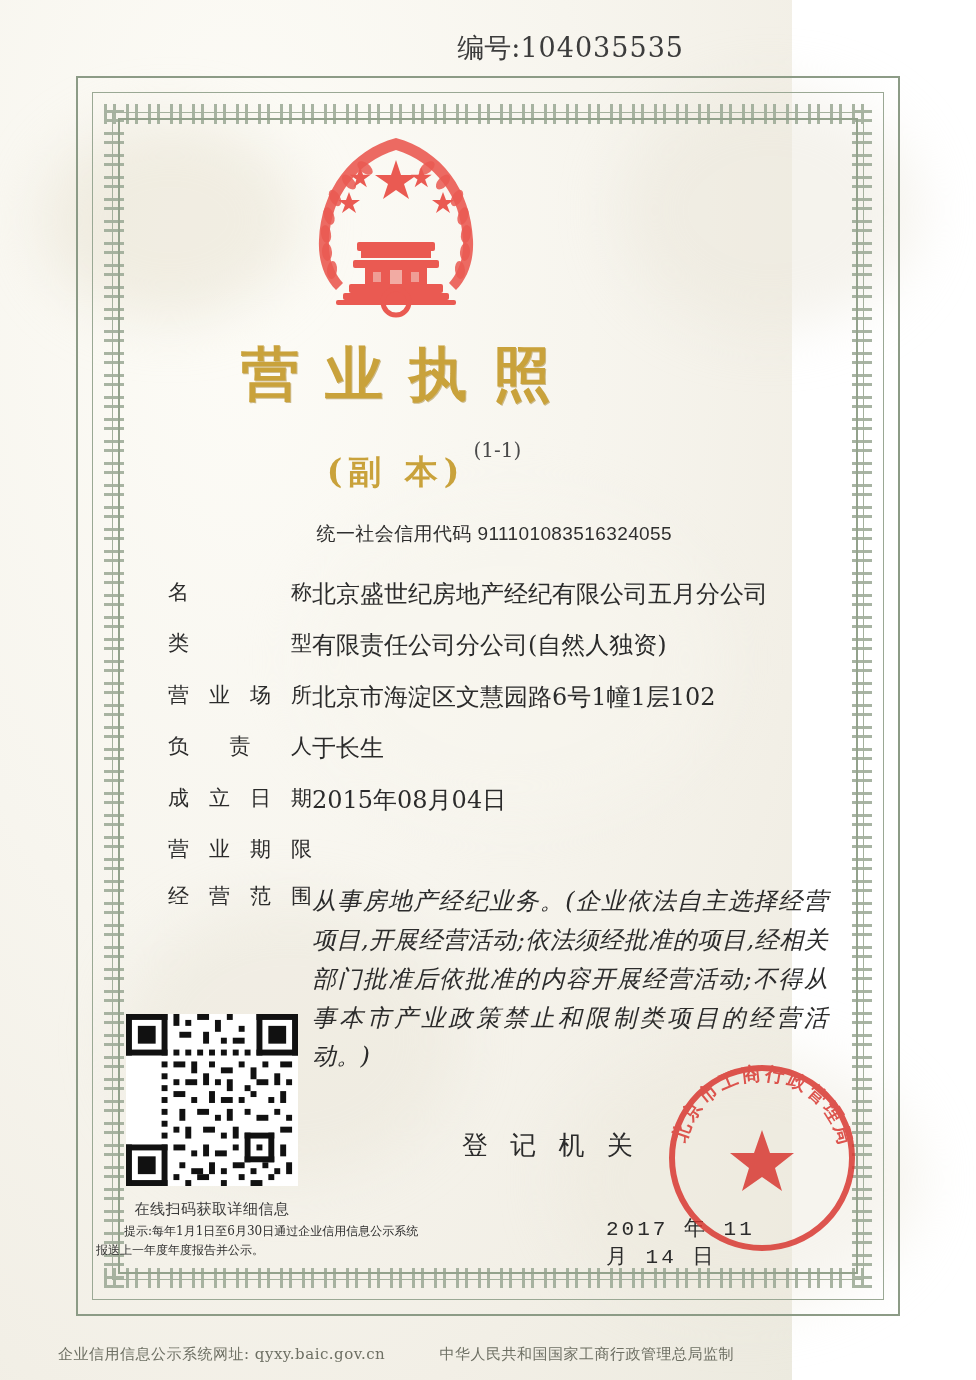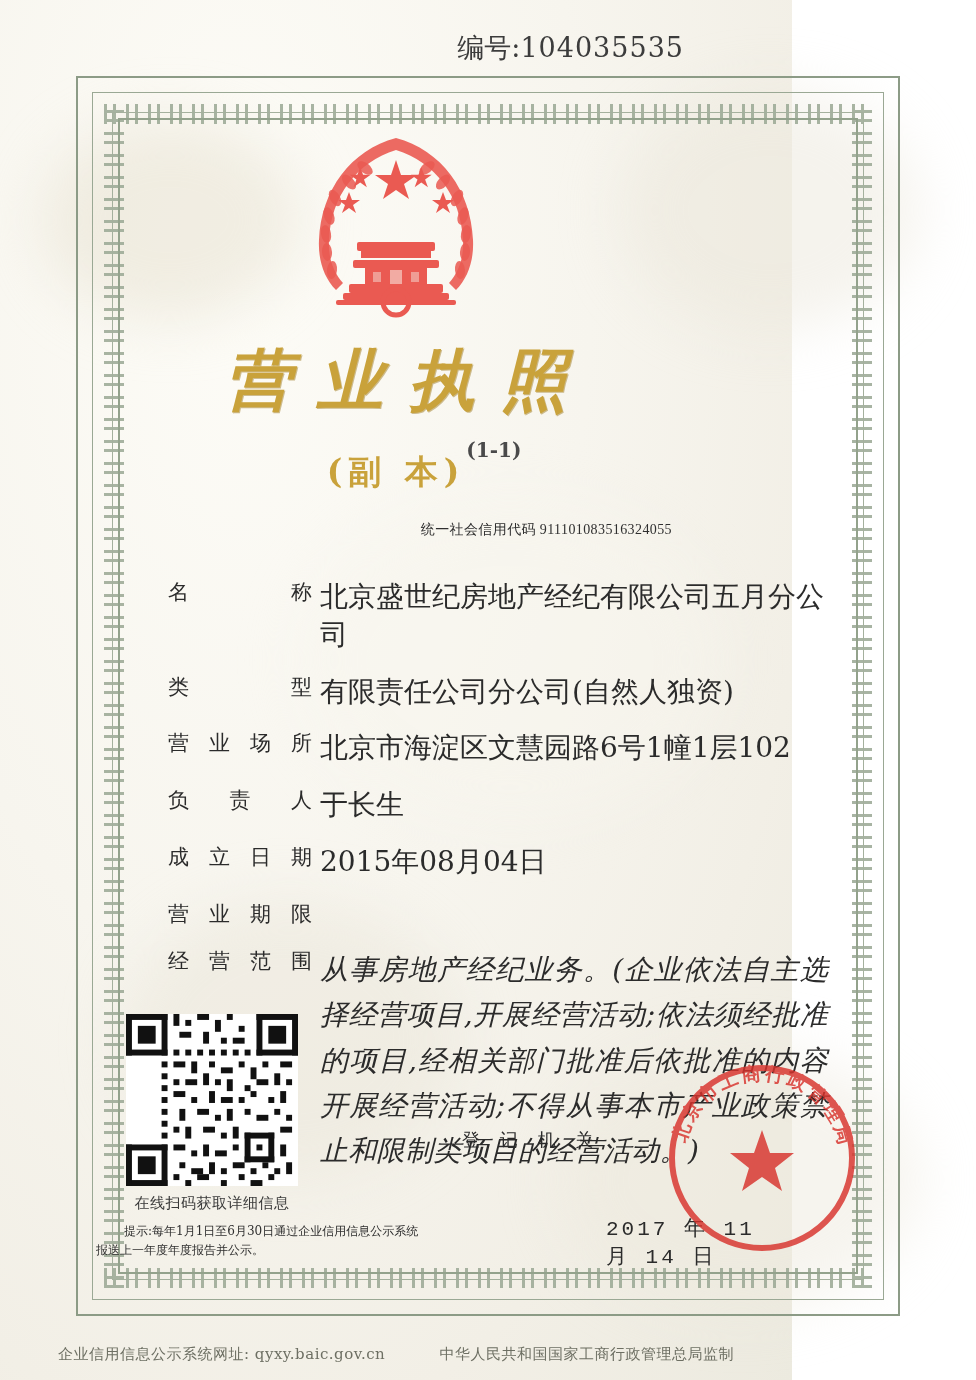--- a/index.html
+++ b/index.html
@@ -131,26 +131,25 @@
 
   
   .title {
     position: absolute;
     left: 0;
     right: 0;
     top: 336px;
     text-align: center;
     font-family: "DejaVu Serif", "Liberation Serif", serif;
     font-weight: bold;
-    font-size: 66px;
+    font-size: 58px;
     letter-spacing: 26px;
     text-indent: 26px;
     color: #c9a23b;
     text-shadow: 1px 1px 0 rgba(160,125,40,.5);
-    font-style: italic;
   }
   .subtitle-wrap {
     position: absolute;
     left: 0; right: 0;
     top: 450px;
     text-align: center;
   }
   .subtitle {
     font-family: "DejaVu Serif", "Liberation Serif", serif;
     font-weight: bold;
@@ -160,30 +159,30 @@
     position: relative;
     display: inline-block;
   }
   .subtitle .sup {
     position: absolute;
     right: -56px;
     top: -12px;
     font-size: 20px;
     letter-spacing: 0;
     color: #4a4a4a;
-    font-weight: bold;
+    font-weight: normal;
   }
 
   
   .credit {
     position: absolute;
     right: 120px;
     top: 521px;
-    font-family: Liberation Serif, serif;
-    font-size: 14px;
+    font-family: Liberation Sans, sans-serif;
+    font-size: 19px;
     color: #2f2f2f;
     letter-spacing: .4px;
   }
 
   
   .fields {
     position: absolute;
     left: 168px;
     top: 578px;
     width: 660px;
@@ -198,24 +197,23 @@
   .row .lbl {
     width: 144px;
     flex: 0 0 144px;
     font-size: 21px;
     display: flex;
     justify-content: space-between;
     letter-spacing: 0;
   }
   .row .lbl span { display: inline-block; }
   .row .val {
-    font-size: 28px;
+    font-size: 24px;
     line-height: 1.35;
     flex: 1;
-    margin-left: 8px;
   }
   .row.scope .val {
     line-height: 1.62;
     letter-spacing: .3px;
     text-align: justify;
     font-style: italic;
   }
 
   
   .qr-wrap {
@@ -224,35 +222,35 @@
     top: 1014px;
     width: 172px;
   }
   .qr {
     width: 172px;
     height: 172px;
     image-rendering: pixelated;
     display: block;
   }
   .qr-caption {
-    margin-top: 8px;
+    margin-top: 14px;
     font-family: "DejaVu Serif", "Liberation Serif", serif;
     font-size: 15px;
     color: #3a3a3a;
     letter-spacing: .5px;
     text-align: center;
   }
 
   
   .registry {
     position: absolute;
     left: 462px;
     top: 1128px;
     font-family: "DejaVu Serif", "Liberation Serif", serif;
-    font-size: 18px;
+    font-size: 26px;
     letter-spacing: 7px;
     color: #2b2b2b;
   }
   .issue-date {
     position: absolute;
     left: 606px;
     top: 1214px;
     font-family: Liberation Mono, monospace;
     font-size: 21px;
     letter-spacing: 3px;

